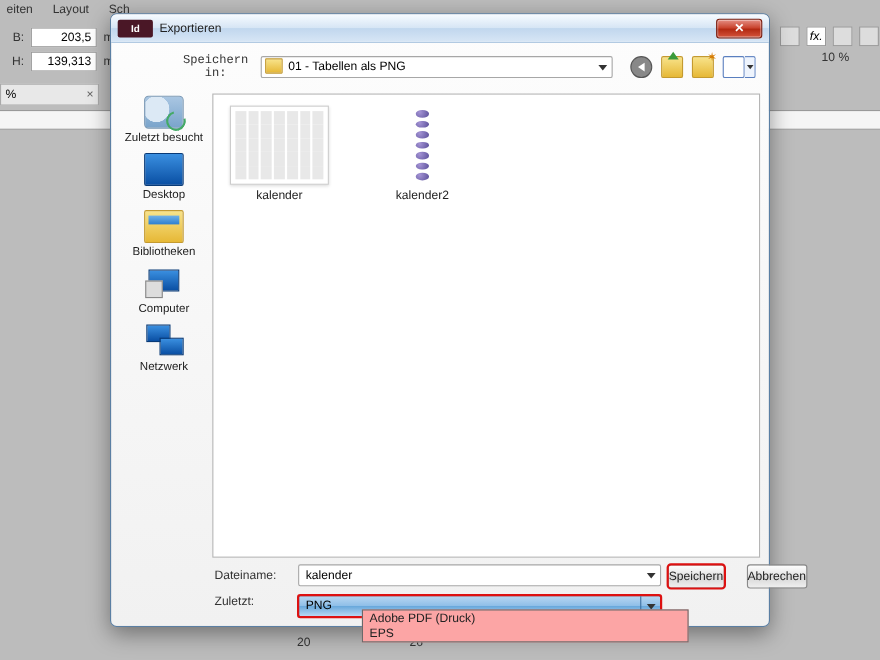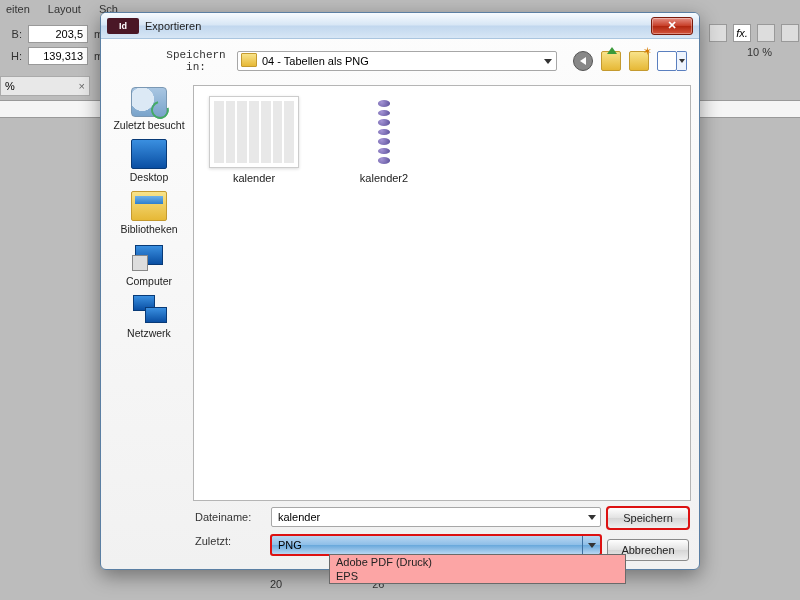--- a/index.html
+++ b/index.html
@@ -90,21 +90,21 @@
 
   .bottom { display:flex; align-items:flex-start; gap:6px; padding:6px 2px 0 86px; position:relative; }
   .bottom .labels { width:70px; display:flex; flex-direction:column; gap:12px; padding-top:4px; }
   .bottom .labels span { color:#333; }
   .bottom .fields { flex:1; display:flex; flex-direction:column; gap:8px; }
   .combo { height:20px; border:1px solid #a7a7a7; background:#fff; border-radius:2px; display:flex; align-items:center; padding:0 18px 0 6px; position:relative; }
   .combo .arrow { position:absolute; right:4px; top:7px; width:0;height:0;border-left:4px solid transparent;border-right:4px solid transparent;border-top:5px solid #333; }
   .combo.sel { background:linear-gradient(#b9d7f2,#8fbfe8 48%,#6aa9dc 52%,#b9d7f2); border:1px solid #3d6fa0; }
   .combo.sel .arrow-box { position:absolute; right:0; top:0; bottom:0; width:18px; border-left:1px solid #3d6fa0; display:flex; align-items:center; justify-content:center; }
   .hl-red { outline:2px solid #d11; outline-offset:-1px; }
-  .btns { width:82px; display:flex; flex-direction:column; gap:10px; padding-top:0; }
+  .btns { width:82px; display:flex; flex-direction:row; gap:20px; padding-top:0; }
   .btn { height:22px; border:1px solid #8a8a8a; border-radius:3px;
          background:linear-gradient(#fefefe,#e3e3e3 48%,#d6d6d6 52%,#efefef);
          display:flex; align-items:center; justify-content:center; color:#222; }
   .dropdown-list { position:absolute; left:329px; top:554px; width:297px; background:#fca5a5; border:1px solid #6a6a6a; z-index:50; }
   .dropdown-list .opt { padding:1px 6px; color:#222; font-size:11px; }
   .bg-table { position:absolute; left:270px; top:578px; display:flex; gap:90px; color:#333; font-size:12px; }
 </style>
 </head>
 <body>
 
@@ -144,21 +144,21 @@
   <div class="titlebar">
     <span class="id-icon">Id</span>
     <span class="title">Exportieren</span>
     <span class="close">✕</span>
   </div>
   <div class="dlg-body">
     <div class="location-row">
       <span class="lab">Speichern in:</span>
       <div class="loc-combo">
         <span class="folder-ic"></span>
-        <span>04 - Tabellen als PNG</span>
+        <span>01 - Tabellen als PNG</span>
         <span class="arrow"></span>
       </div>
       <div class="nav-icons">
         <span class="ic ic-back"></span>
         <span class="ic ic-up"></span>
         <span class="ic ic-new"></span>
         <span class="ic-view-wrap">
           <span class="ic ic-view">
               <span></span>
               <span></span>

